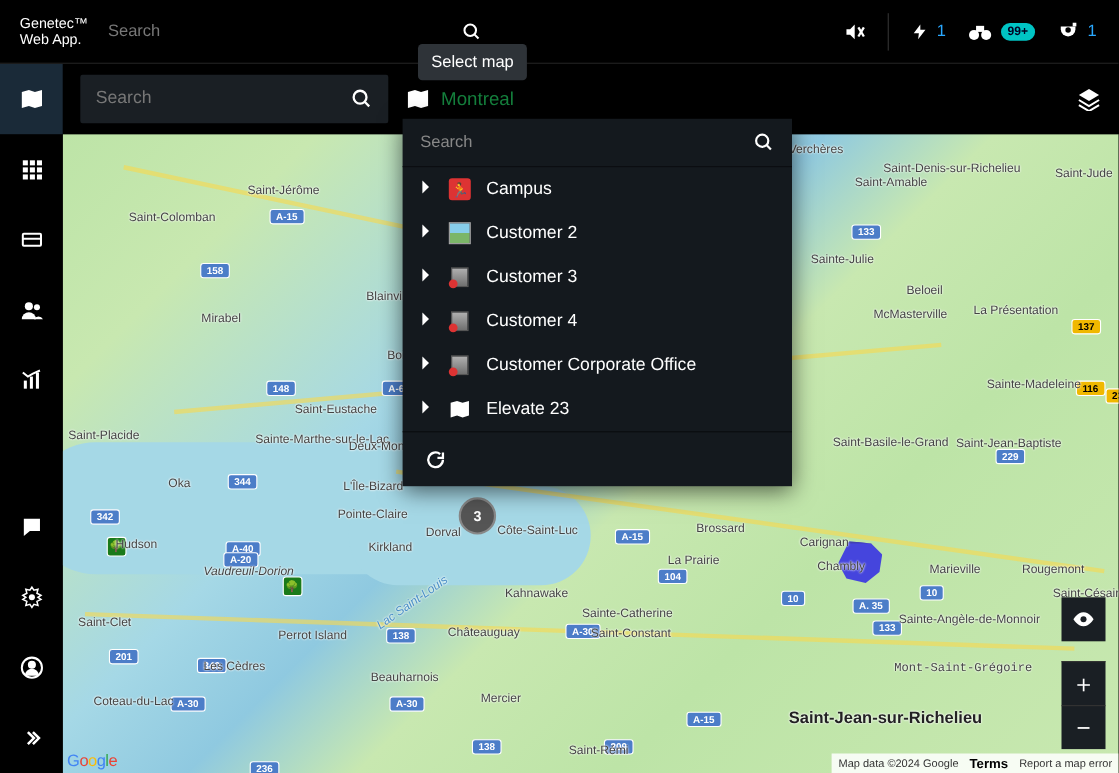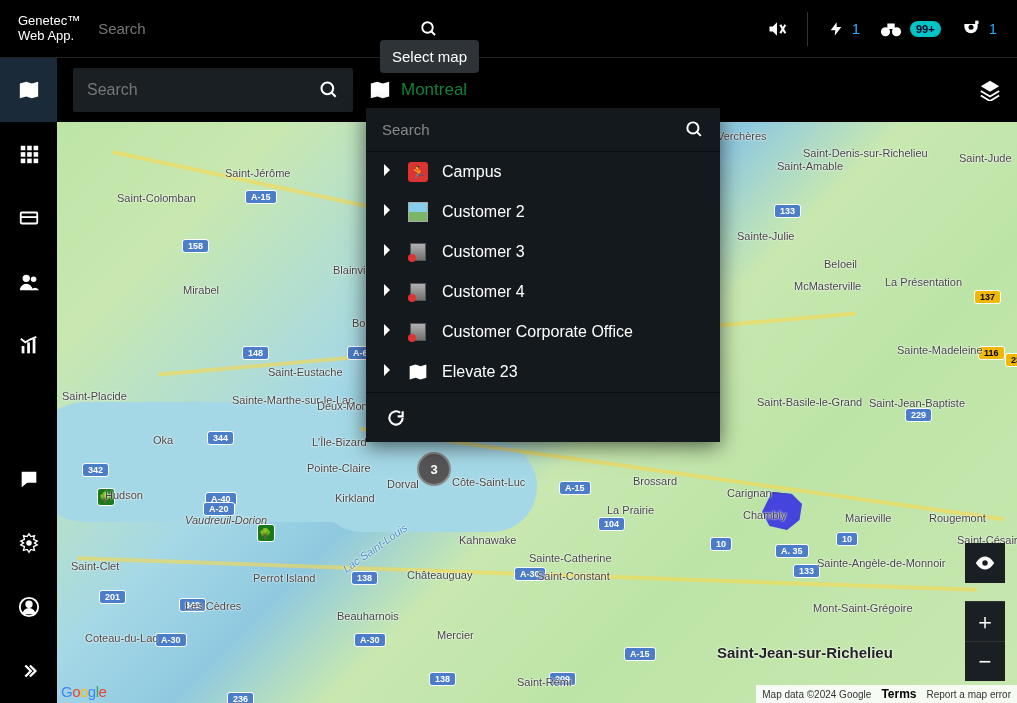--- a/index.html
+++ b/index.html
@@ -613,21 +613,21 @@
   <div class="map-label" style="left:480px;top:448px;">Saint-Constant</div>
   <div class="map-label" style="left:460px;top:554px;">Saint-Rémi</div>
   <div class="map-label" style="left:550px;top:382px;">La Prairie</div>
   <div class="map-label" style="left:576px;top:353px;">Brossard</div>
   <div class="map-label" style="left:670px;top:365px;">Carignan</div>
   <div class="map-label" style="left:686px;top:387px;">Chambly</div>
   <div class="map-label" style="left:788px;top:390px;">Marieville</div>
   <div class="map-label" style="left:872px;top:390px;">Rougemont</div>
   <div class="map-label" style="left:900px;top:412px;">Saint-Césaire</div>
   <div class="map-label" style="left:760px;top:435px;">Sainte-Angèle-de-Monnoir</div>
-  <div class="map-label" style="left:756px;top:480px;">Mont-Saint-Grégoire</div>
+  <div class="map-label" style="left:756px;top:480px;font-family:Liberation Mono, monospace;">Mont-Saint-Grégoire</div>
   <div class="map-label big" style="left:660px;top:522px;">Saint-Jean-sur-Richelieu</div>
   <div class="map-label" style="left:278px;top:370px;">Kirkland</div>
   <div class="map-label" style="left:330px;top:356px;">Dorval</div>
   <div class="map-label" style="left:395px;top:354px;">Côte-Saint-Luc</div>
   <div class="map-label" style="left:250px;top:340px;">Pointe-Claire</div>
   <div class="map-label" style="left:255px;top:314px;">L'Île-Bizard</div>
   <div class="map-label" style="left:280px;top:420px;transform:rotate(-35deg);color:#4a8fc7;font-style:italic;">Lac Saint-Louis</div>
   <div class="map-label" style="left:660px;top:8px;">Verchères</div>
   <div class="map-label" style="left:720px;top:38px;">Saint-Amable</div>
   <div class="map-label" style="left:680px;top:108px;">Sainte-Julie</div>

